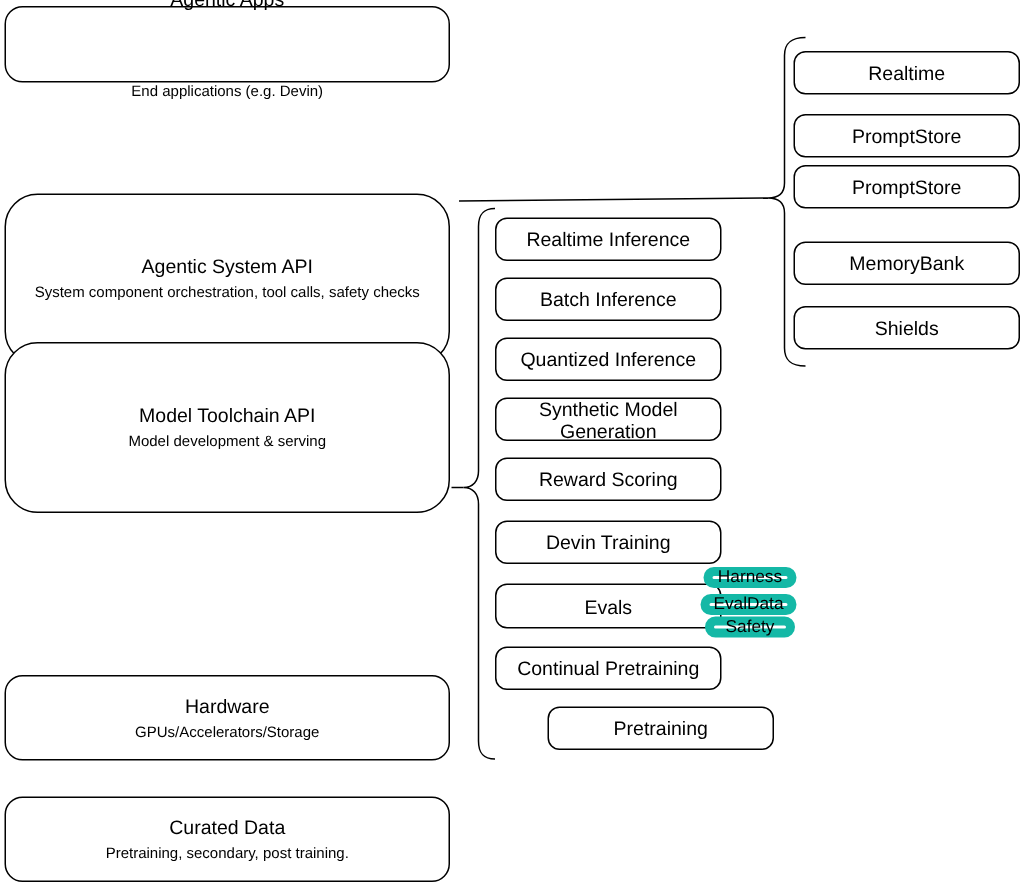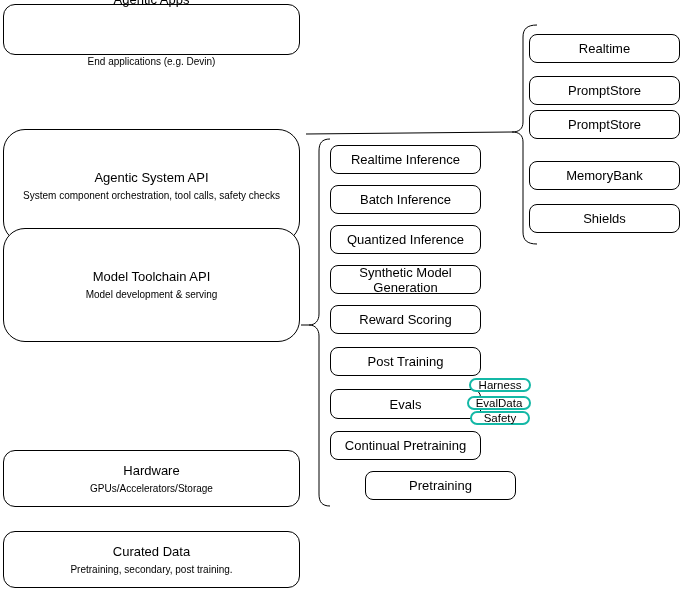--- a/index.html
+++ b/index.html
@@ -59,21 +59,21 @@
     height: 29px;
     border-radius: 8px;
     font-size: 13px;
     line-height: 15px;
   }
   .mid-box { left: 330px; }
   .right-box { left: 529px; }
   .pill {
     position: absolute;
     box-sizing: border-box;
-    border: 2px solid #14b8a6;
+    border: 6px solid #14b8a6;
     background: #ffffff;
     border-radius: 8px;
     display: flex;
     align-items: center;
     justify-content: center;
     font-size: 11.5px;
     line-height: 12px;
     z-index: 3;
     white-space: nowrap;
   }
@@ -114,21 +114,21 @@
   <div class="box left-box r12" style="top:531px; height:57px;">
     <div class="title">Curated Data</div>
     <div class="subtitle">Pretraining, secondary, post training.</div>
   </div>
 
   <div class="box small-box mid-box" style="top:145px;">Realtime Inference</div>
   <div class="box small-box mid-box" style="top:185px;">Batch Inference</div>
   <div class="box small-box mid-box" style="top:225px;">Quantized Inference</div>
   <div class="box small-box mid-box" style="top:265px;">Synthetic Model Generation</div>
   <div class="box small-box mid-box" style="top:305px;">Reward Scoring</div>
-  <div class="box small-box mid-box" style="top:347px;">Post Training</div>
+  <div class="box small-box mid-box" style="top:347px;">Devin Training</div>
   <div class="box small-box mid-box" style="top:389px; height:30px;">Evals</div>
   <div class="box small-box mid-box" style="top:431px;">Continual Pretraining</div>
   <div class="box small-box mid-box" style="top:471px;margin-left:35px;">Pretraining</div>
 
   <div class="pill" style="left:469px; top:378px; width:62px; height:14px;">Harness</div>
   <div class="pill" style="left:467px; top:396px; width:64px; height:14px;">EvalData</div>
   <div class="pill" style="left:470px; top:411px; width:60px; height:14px;">Safety</div>
 
   <div class="box small-box right-box" style="top:34px;">Realtime</div>
   <div class="box small-box right-box" style="top:76px;">PromptStore</div>

